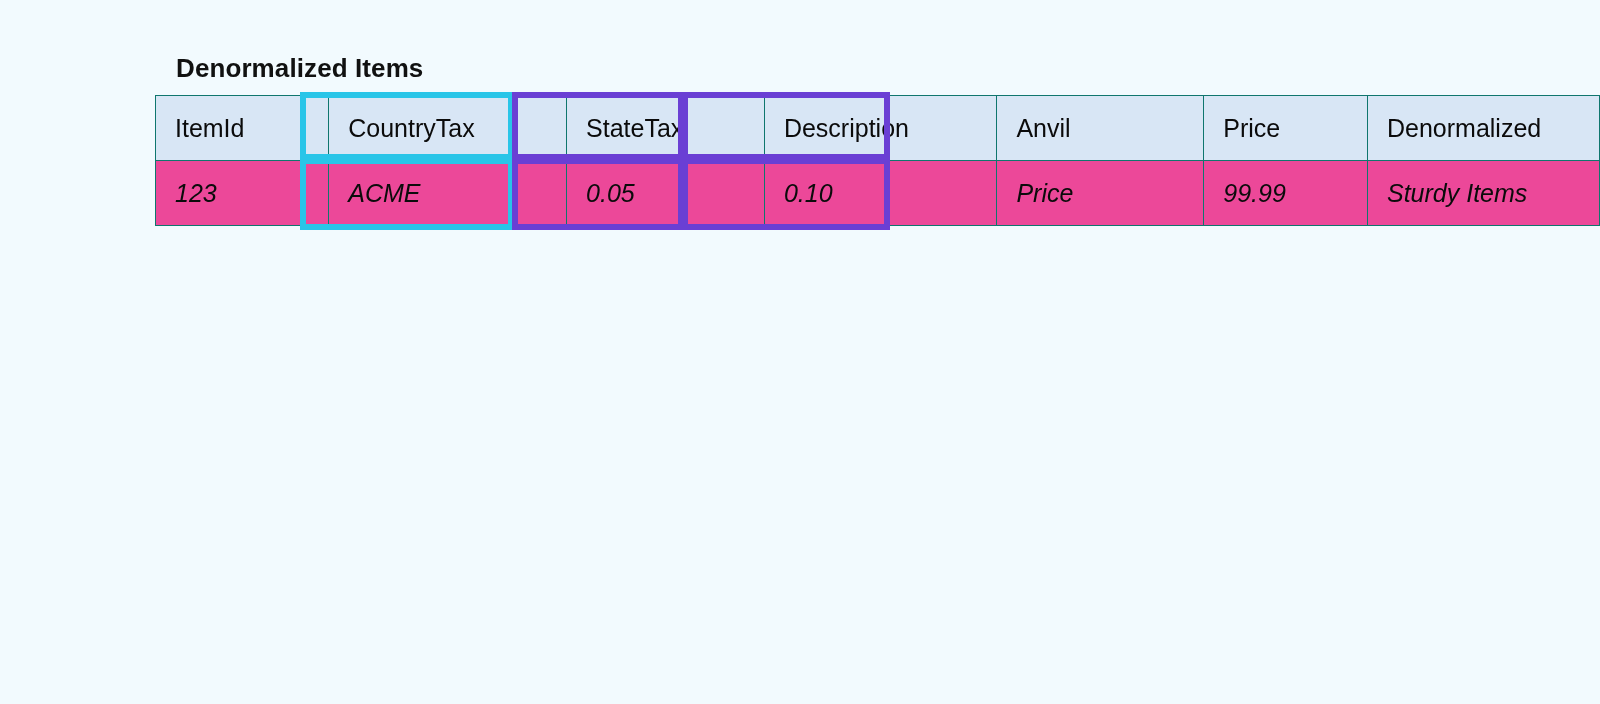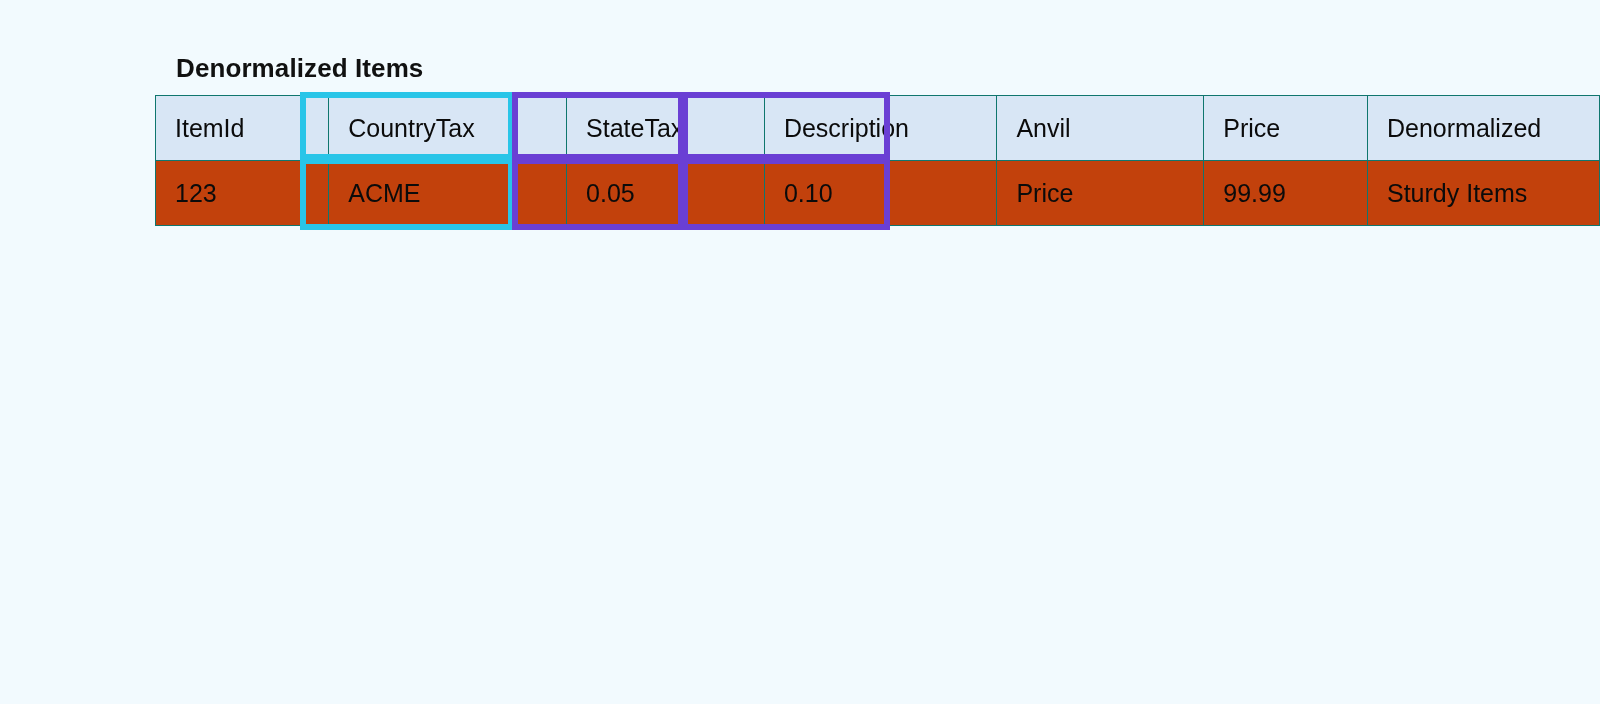--- a/index.html
+++ b/index.html
@@ -57,22 +57,23 @@
     white-space: nowrap;
     overflow: hidden;
   }
 
   table.grid thead th {
     background: #d8e6f5;
     height: 64px;
   }
 
   table.grid tbody td {
-    background: #c2410c;
+    background: #ec4899;
     height: 64px;
+    font-style: italic;
   }
 
   
   .col-itemid      { width: 146px; }
   .col-brandname   { width: 212px; }
   .col-statetax    { width: 170px; }
   .col-countrytax  { width: 206px; }
   .col-name        { width: 188px; }
   .col-price       { width: 136px; }
   .col-description { width: 200px; }

